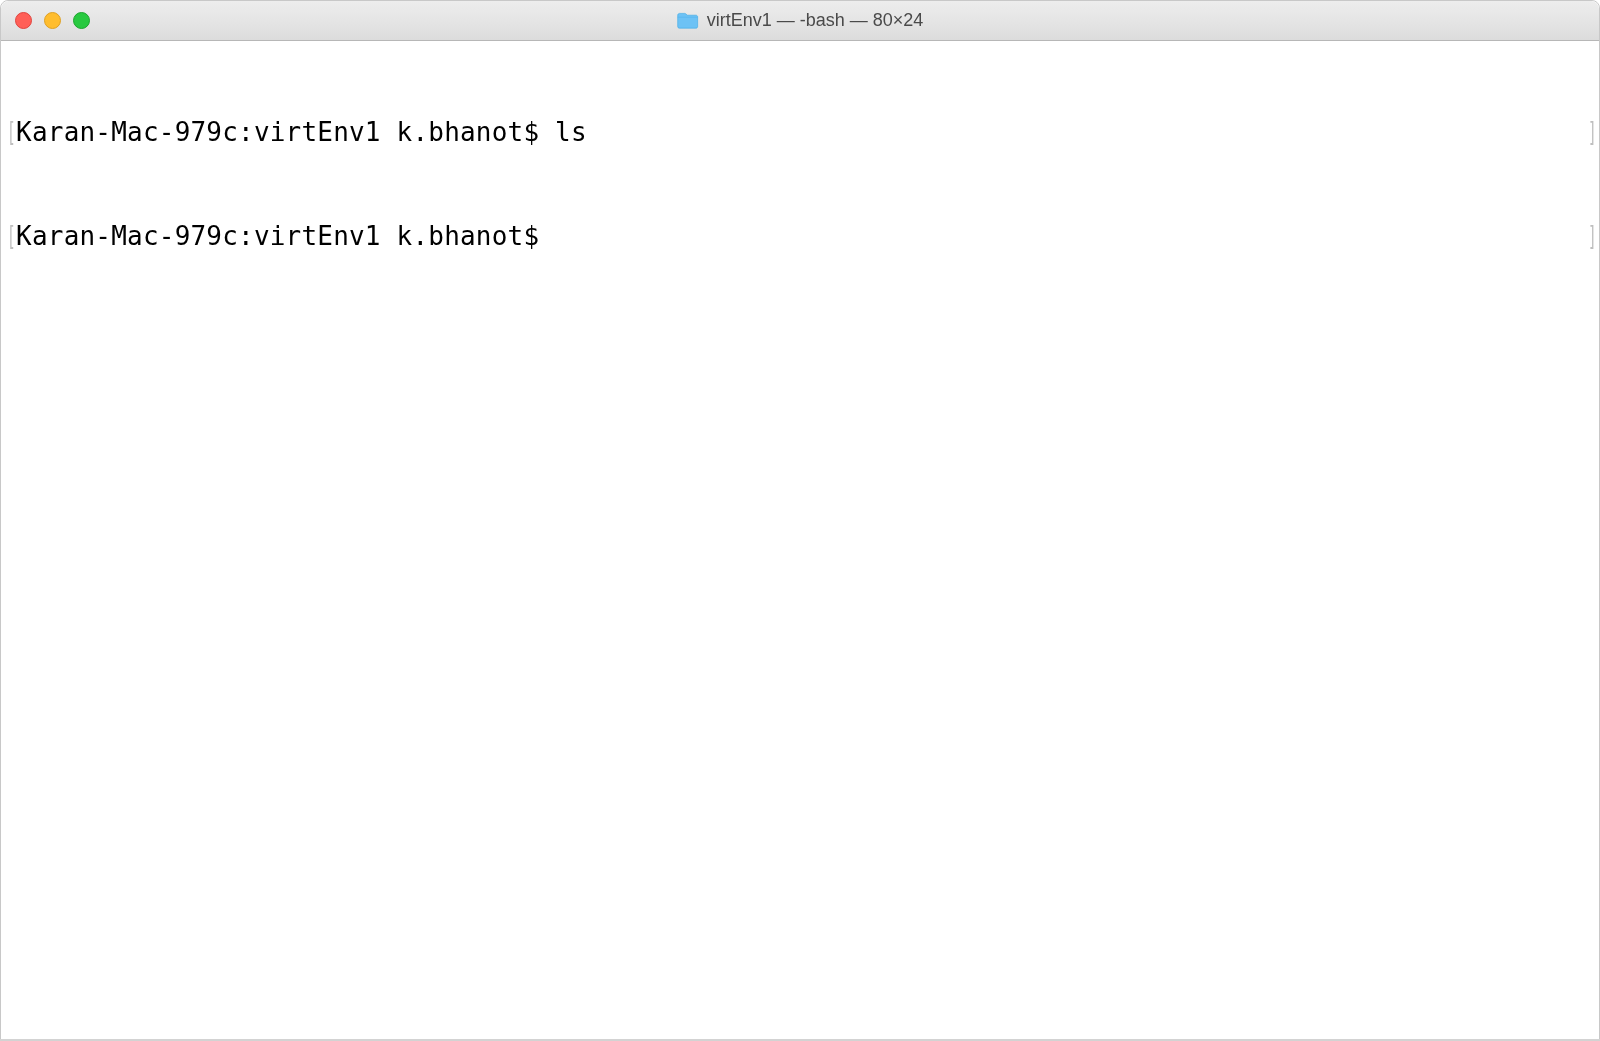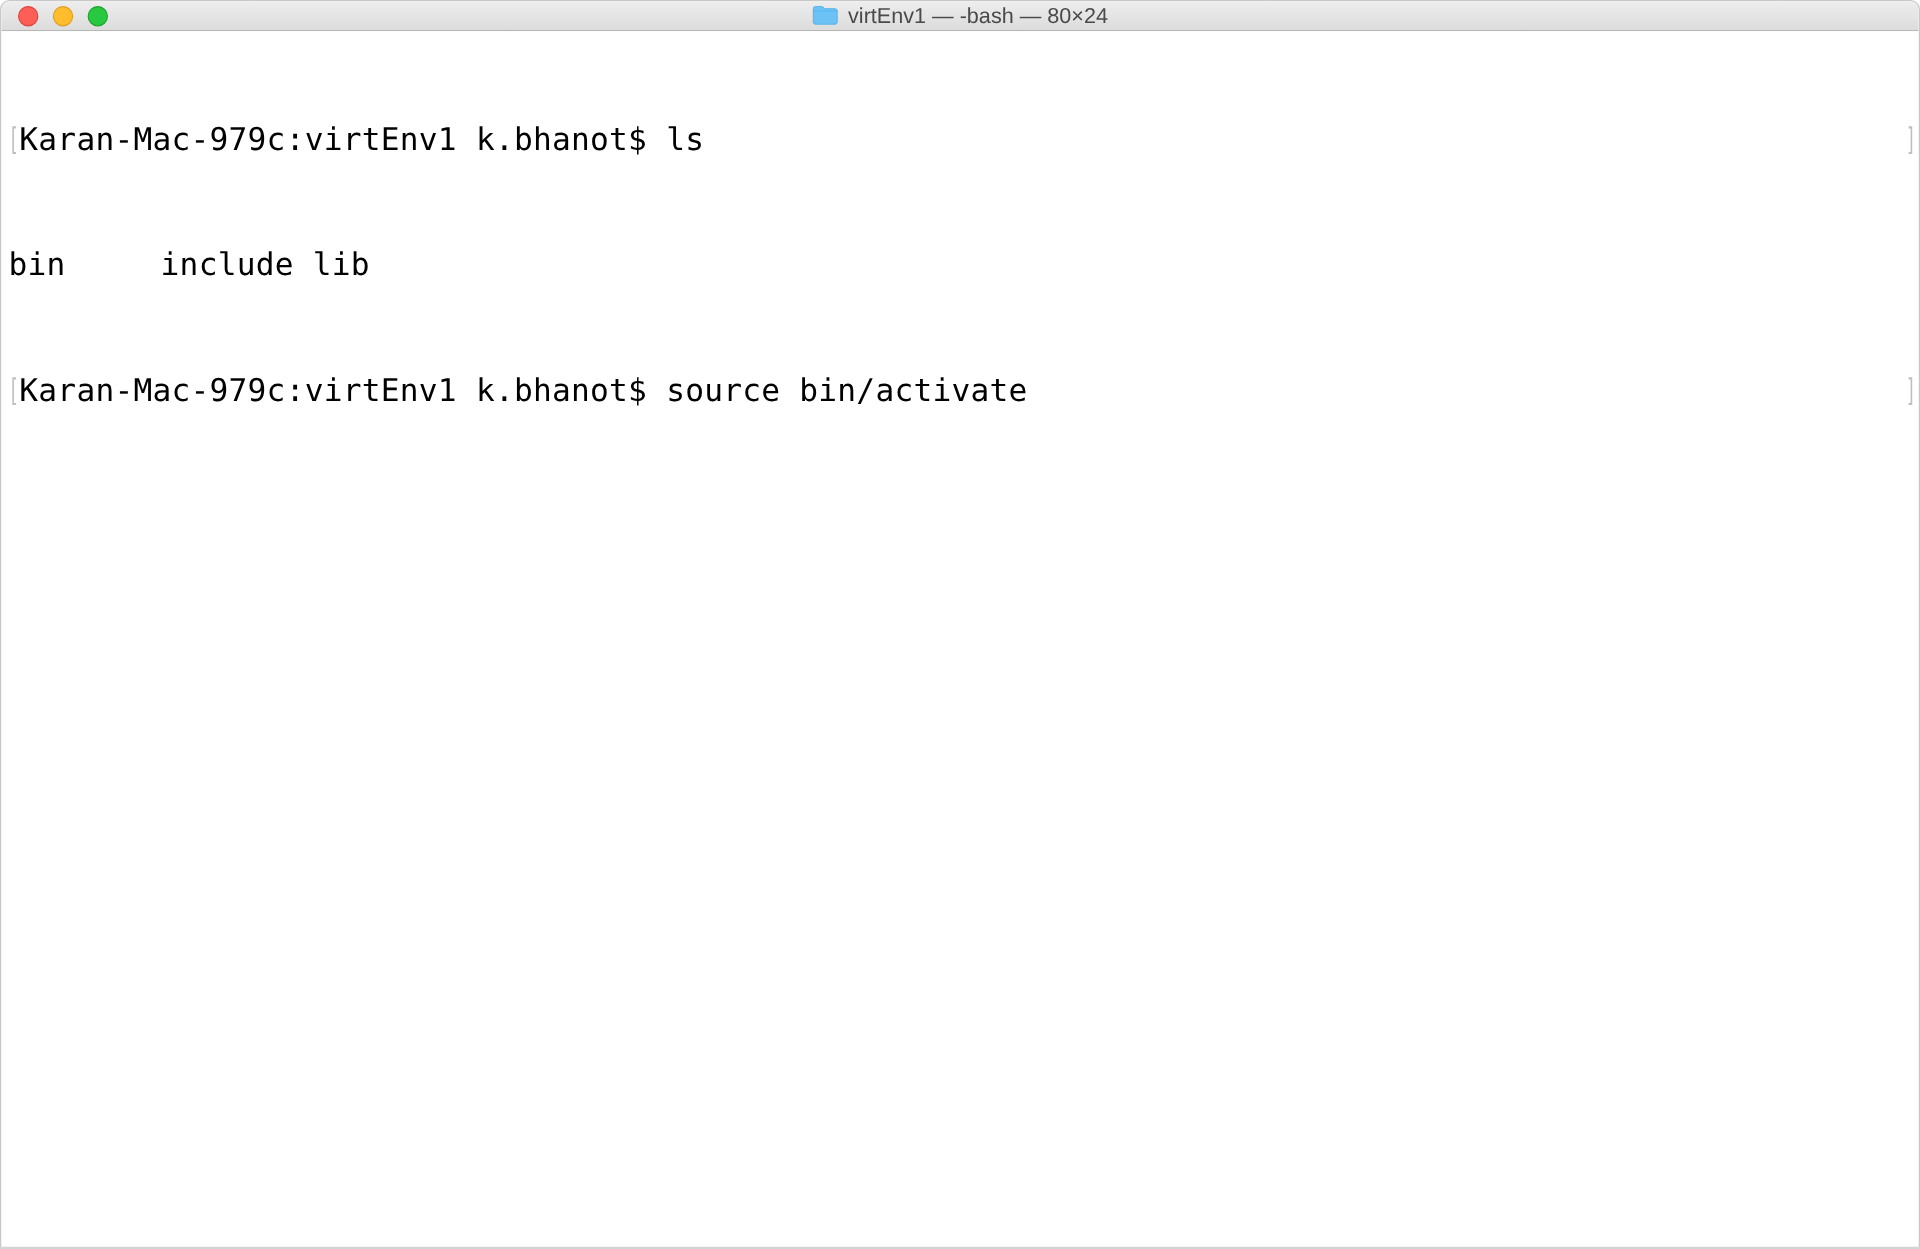--- a/index.html
+++ b/index.html
@@ -6,21 +6,21 @@
     body {
       width: 1600px;
       height: 1041px;
       background: #ffffff;
       font-family: "SF Mono", ui-monospace, Menlo, Monaco, Consolas, monospace;
       overflow: hidden;
       border: 1px solid #c8c8c8;
       border-radius: 8px 8px 0 0;
     }
     .titlebar {
-      height: 25px;
+      height: 40px;
       background: linear-gradient(to bottom, #ededed 0%, #e5e5e5 50%, #dcdcdc 100%);
       border-bottom: 1px solid #b7b7b7;
       display: flex;
       align-items: center;
       position: relative;
       border-radius: 8px 8px 0 0;
     }
     .traffic-lights {
       display: flex;
       align-items: center;
@@ -105,20 +105,17 @@
     </span>
     <span>virtEnv1 — -bash — 80×24</span>
   </div>
 </div>
 
 <div class="terminal-body">
   <div class="line">
     <span class="bracket">[</span><span>Karan-Mac-979c:virtEnv1 k.bhanot$ </span><span>ls</span><span class="bracket right">]</span>
   </div>
   <div class="line">
-    <span>bin     include lib</span>
-  </div>
-  <div class="line">
-    <span class="bracket">[</span><span>Karan-Mac-979c:virtEnv1 k.bhanot$ </span><span>source bin/activate</span><span class="bracket right">]</span>
+    <span class="bracket">[</span><span>Karan-Mac-979c:virtEnv1 k.bhanot$ </span><span class="bracket right">]</span>
   </div>
 </div>
 
 <div class="bottom-edge"></div>
 
 </body></html>

